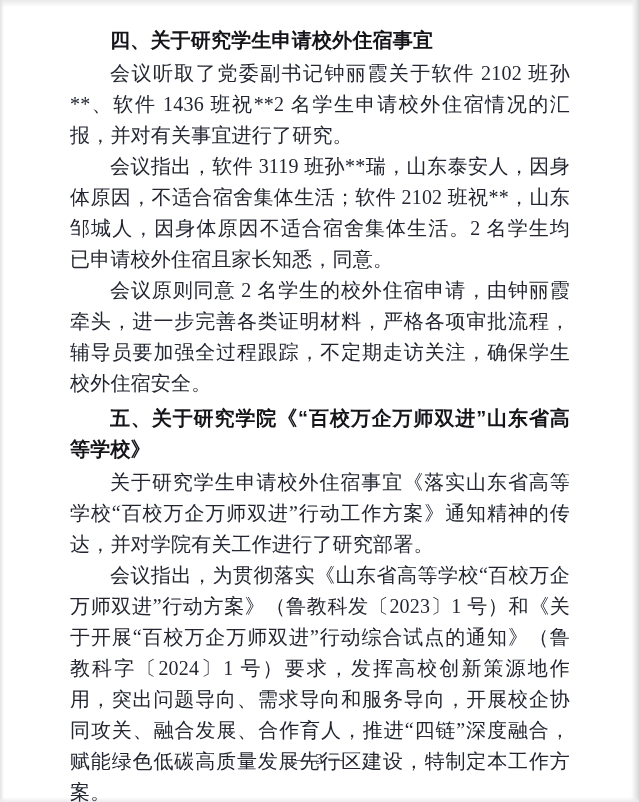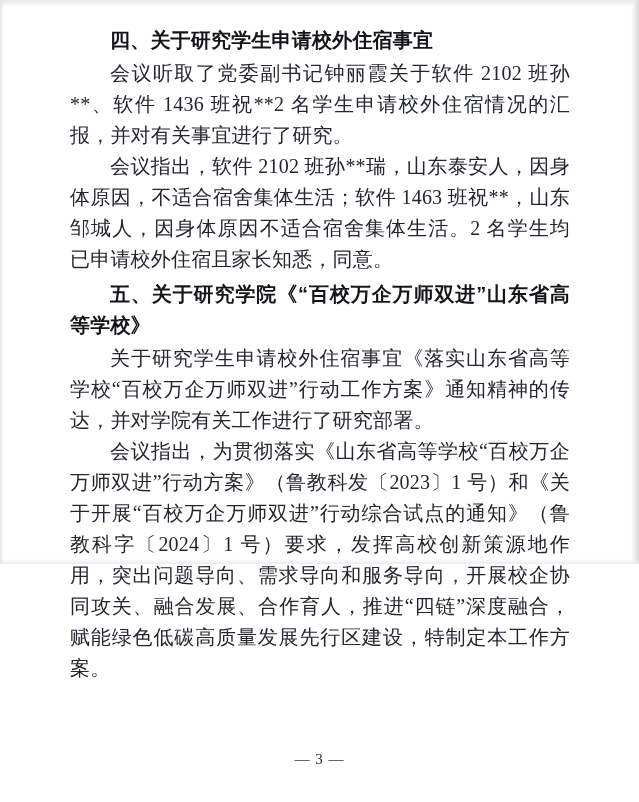--- a/index.html
+++ b/index.html
@@ -6,21 +6,21 @@
     margin: 0;
     padding: 0;
     width: 639px;
     height: 802px;
     background: #ffffff;
     overflow: hidden;
   }
   .page {
     position: relative;
     width: 639px;
-    height: 564px;
+    height: 802px;
     background: #ffffff;
     box-sizing: border-box;
     font-family: "Liberation Serif", "DejaVu Serif", serif;
   }
   
   .edge-right {
     position: absolute; top: 0; right: 0; bottom: 0; width: 8px;
     background: linear-gradient(to left, #d7d7d9, #efefef 55%, rgba(255,255,255,0));
   }
   .edge-left {
@@ -80,21 +80,22 @@
 <div class="page">
 
   <div class="edge-top"></div>
   <div class="edge-left"></div>
   <div class="edge-right"></div>
   <div class="edge-bottom"></div>
 
   <article class="doc-body">
     <h2>四、关于研究学生申请校外住宿事宜</h2>
     <p>会议听取了党委副书记钟丽霞关于软件 2102 班孙**、软件 1436 班祝**2 名学生申请校外住宿情况的汇报，并对有关事宜进行了研究。</p>
-    <p>会议指出，软件 2102 班孙**瑞，山东泰安人，因身体原因，不适合宿舍集体生活；软件 1463 班祝**，山东邹城人，因身体原因不适合宿舍集体生活。2 名学生均已申请校外住宿且家长知悉，同意。</p>
+    <p>会议指出，软件 3119 班孙**瑞，山东泰安人，因身体原因，不适合宿舍集体生活；软件 2102 班祝**，山东邹城人，因身体原因不适合宿舍集体生活。2 名学生均已申请校外住宿且家长知悉，同意。</p>
+    <p>会议原则同意 2 名学生的校外住宿申请，由钟丽霞牵头，进一步完善各类证明材料，严格各项审批流程，辅导员要加强全过程跟踪，不定期走访关注，确保学生校外住宿安全。</p>
     <h2>五、关于研究学院《“百校万企万师双进”山东省高等学校》</h2>
     <p>关于研究学生申请校外住宿事宜《落实山东省高等学校“百校万企万师双进”行动工作方案》通知精神的传达，并对学院有关工作进行了研究部署。</p>
     <p>会议指出，为贯彻落实《山东省高等学校“百校万企万师双进”行动方案》（鲁教科发〔2023〕1 号）和《关于开展“百校万企万师双进”行动综合试点的通知》（鲁教科字〔2024〕1 号）要求，发挥高校创新策源地作用，突出问题导向、需求导向和服务导向，开展校企协同攻关、融合发展、合作育人，推进“四链”深度融合，赋能绿色低碳高质量发展先行区建设，特制定本工作方案。</p>
 
   </article>
 
   <div class="page-footer">— 3 —</div>
 
 </div>
 

